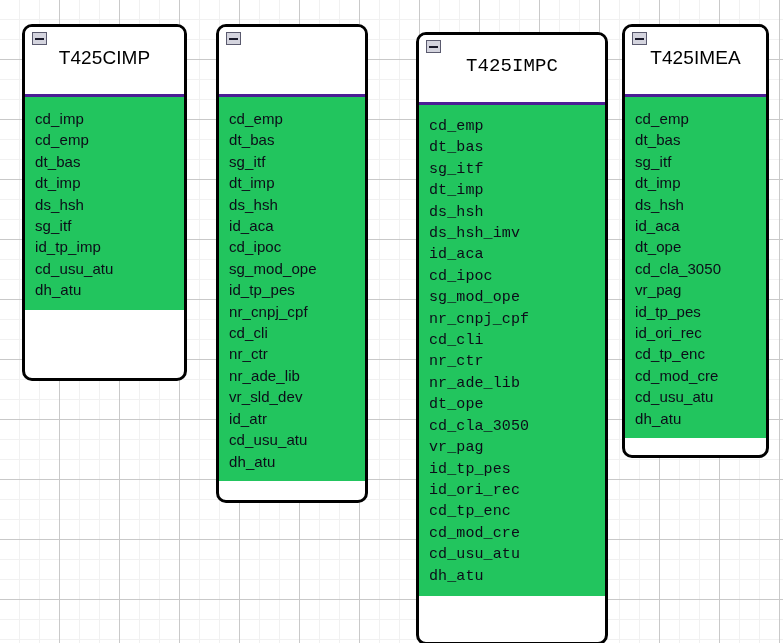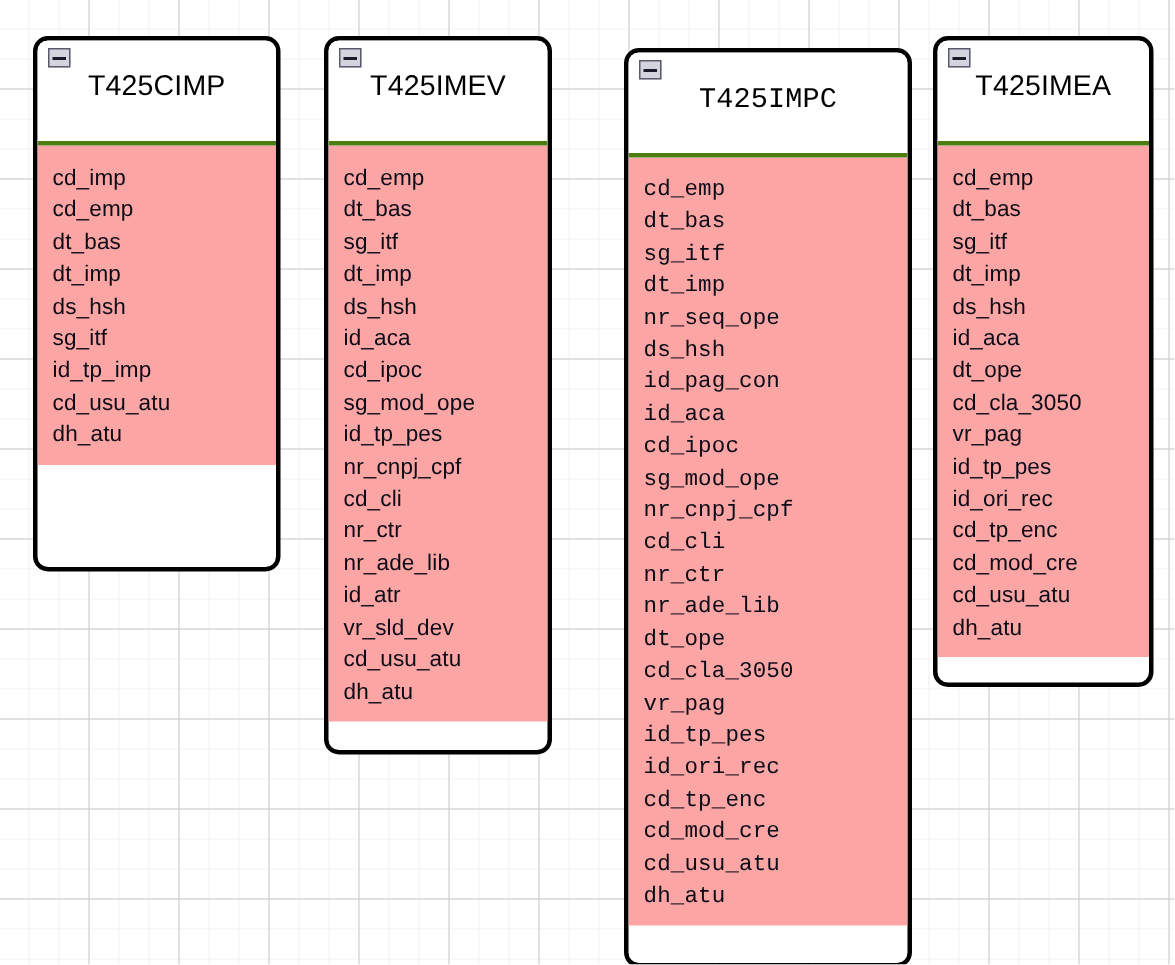--- a/index.html
+++ b/index.html
@@ -46,21 +46,21 @@
     background: #ffffff;
     border: 3px solid #000000;
     border-radius: 10px;
     overflow: hidden;
   }
 
   .entity-header {
     position: relative;
     box-sizing: border-box;
     height: 70px;
-    border-bottom: 3px solid #4d7c0f;
+    border-bottom: 3px solid #4c1d95;
     background: #ffffff;
   }
 
   .collapse-icon {
     position: absolute;
     left: 7px;
     top: 5px;
     width: 15px;
     height: 13px;
     box-sizing: border-box;
@@ -85,21 +85,21 @@
     font-size: 19px;
     line-height: 26px;
     padding-top: 18px;
     color: #000000;
     white-space: nowrap;
     letter-spacing: 0.1px;
   }
 
   .entity-body {
     padding: 11px 0 9px 10px;
-    background: #fca5a5;
+    background: #22c55e;
   }
 
   .attr {
     display: block;
     font-size: 15px;
     line-height: 21.4px;
     color: #0c0c18;
     white-space: nowrap;
     letter-spacing: 0.1px;
   }
@@ -121,55 +121,53 @@
         <span class="attr">ds_hsh</span>
         <span class="attr">sg_itf</span>
         <span class="attr">id_tp_imp</span>
         <span class="attr">cd_usu_atu</span>
         <span class="attr">dh_atu</span>
       </div>
     </div>
     <div class="entity" style="left: 216px; top: 24px; width: 152px; height: 479px;">
       <div class="entity-header">
         <span class="collapse-icon"></span>
-        <span class="entity-title">T425IMEV</span>
       </div>
       <div class="entity-body">
         <span class="attr">cd_emp</span>
         <span class="attr">dt_bas</span>
         <span class="attr">sg_itf</span>
         <span class="attr">dt_imp</span>
         <span class="attr">ds_hsh</span>
         <span class="attr">id_aca</span>
         <span class="attr">cd_ipoc</span>
         <span class="attr">sg_mod_ope</span>
         <span class="attr">id_tp_pes</span>
         <span class="attr">nr_cnpj_cpf</span>
         <span class="attr">cd_cli</span>
         <span class="attr">nr_ctr</span>
         <span class="attr">nr_ade_lib</span>
+        <span class="attr">vr_sld_dev</span>
         <span class="attr">id_atr</span>
-        <span class="attr">vr_sld_dev</span>
         <span class="attr">cd_usu_atu</span>
         <span class="attr">dh_atu</span>
       </div>
     </div>
     <div class="entity" style="left: 416px; top: 32px; width: 192px; height: 613px; font-family: Liberation Mono, monospace;">
       <div class="entity-header">
         <span class="collapse-icon"></span>
         <span class="entity-title">T425IMPC</span>
       </div>
       <div class="entity-body">
         <span class="attr">cd_emp</span>
         <span class="attr">dt_bas</span>
         <span class="attr">sg_itf</span>
         <span class="attr">dt_imp</span>
-        <span class="attr">nr_seq_ope</span>
-        <span class="attr">ds_hsh</span>
-        <span class="attr">id_pag_con</span>
+        <span class="attr">ds_hsh</span>
+        <span class="attr">ds_hsh_imv</span>
         <span class="attr">id_aca</span>
         <span class="attr">cd_ipoc</span>
         <span class="attr">sg_mod_ope</span>
         <span class="attr">nr_cnpj_cpf</span>
         <span class="attr">cd_cli</span>
         <span class="attr">nr_ctr</span>
         <span class="attr">nr_ade_lib</span>
         <span class="attr">dt_ope</span>
         <span class="attr">cd_cla_3050</span>
         <span class="attr">vr_pag</span>

